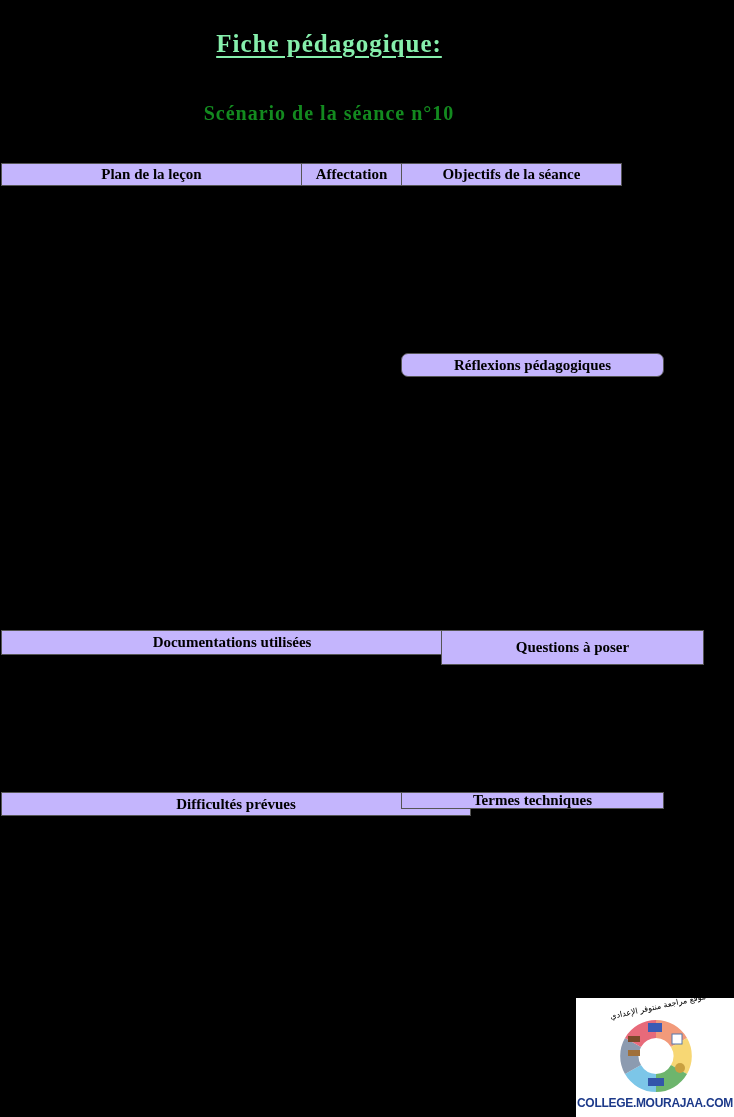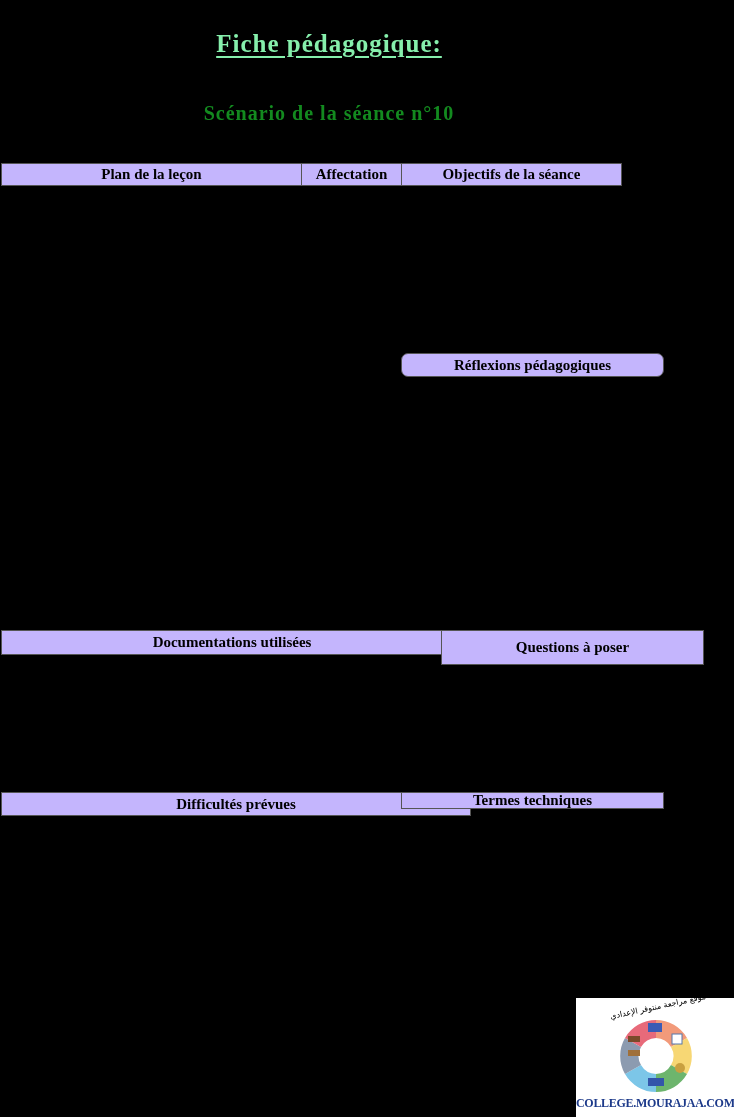--- a/index.html
+++ b/index.html
@@ -30,21 +30,21 @@
       background: #ffffff;
     }
     .logo-arc {
       position: absolute; left: 22px; top: 4px; width: 120px; font-size: 8px;
       color: #000; text-align: center; font-family: "DejaVu Sans", sans-serif;
       transform: rotate(-12deg);
     }
     .logo-ring { position: absolute; left: 38px; top: 20px; }
     .logo-text {
       position: absolute; left: 0; width: 158px; top: 98px;
-      text-align: center; font-family: Liberation Serif, serif;
+      text-align: center; font-family: Liberation Sans, sans-serif;
       font-weight: bold; font-size: 12px; color: #1d3a8a; letter-spacing: -0.3px;
     }
   </style>
 </head>
 <body>
 
 <div class="title"><span>Fiche pédagogique:</span></div>
 <div class="subtitle">Scénario de la séance n°10</div>
 
 <div class="hdr" style="left:1px; top:163px; width:301px; height:23px;">Plan de la leçon</div>

